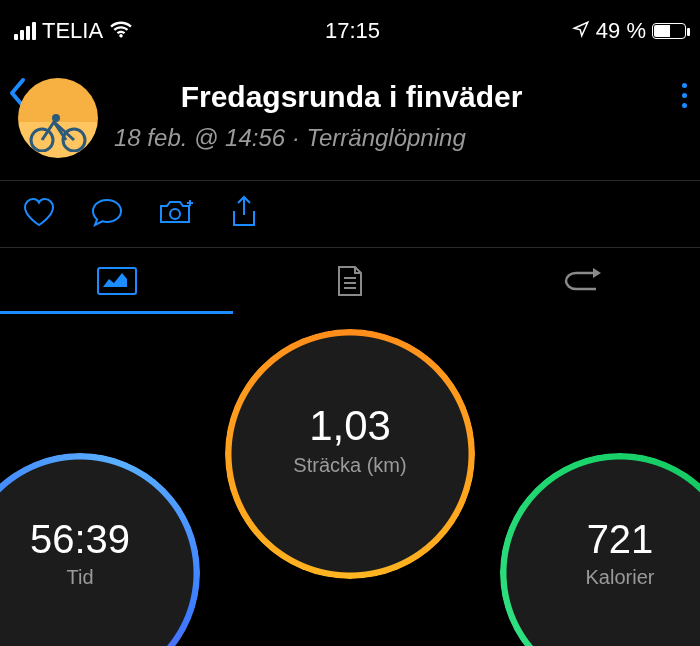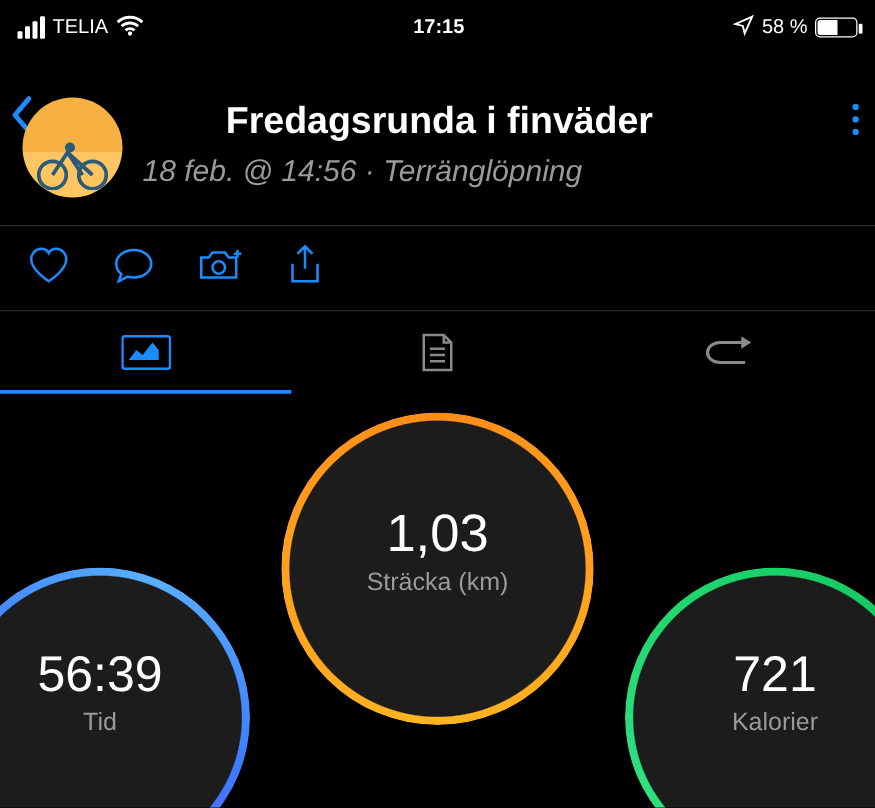--- a/index.html
+++ b/index.html
@@ -8,24 +8,24 @@
     background: #000;
     font-family: -apple-system, BlinkMacSystemFont, "Helvetica Neue", Arial, sans-serif;
     color: #fff;
     position: relative;
   }
 
   
   .status-bar {
     height: 44px;
     display: flex;
-    align-items: center;
+    align-items: flex-end;
     justify-content: space-between;
     padding: 0 14px;
-    font-size: 16px;
+    font-size: 22px;
     font-weight: 500;
   }
   .status-left { display: flex; align-items: center; gap: 6px; }
   .status-right { display: flex; align-items: center; gap: 6px; }
   .signal-bars { display: inline-flex; align-items: flex-end; gap: 2px; }
   .signal-bars span { width: 4px; background:#fff; border-radius:1px; }
   .signal-bars span:nth-child(1){height:6px;}
   .signal-bars span:nth-child(2){height:10px;}
   .signal-bars span:nth-child(3){height:14px;}
   .signal-bars span:nth-child(4){height:18px;}
@@ -144,28 +144,28 @@
         <span></span>
         <span></span>
     </span>
     <span>TELIA</span>
     <span class="wifi">
       <svg width="24" height="18" viewBox="0 0 24 18">
           <path fill="#fff" d="M12 17.5c-.9 0-1.7-.8-1.7-1.7S11.1 14 12 14s1.7.8 1.7 1.7-.8 1.8-1.7 1.8zm-4.3-5.1c2.4-2.2 6.2-2.2 8.6 0l-1.6 1.7c-1.5-1.4-3.9-1.4-5.4 0l-1.6-1.7zm-3.2-3.3c4.1-3.9 10.7-3.9 14.8 0l-1.6 1.7c-3.2-3-8.4-3-11.6 0L4.5 9.1zM1.3 5.8c5.9-5.6 15.5-5.6 21.4 0l-1.6 1.7c-5-4.7-13.2-4.7-18.2 0L1.3 5.8z"></path>
         </svg>
     </span>
   </div>
-  <div style="font-weight:700">17:15</div>
+  <div style="font-weight:400">17:15</div>
   <div class="status-right">
     <span>
       <svg width="18" height="18" viewBox="0 0 24 24">
           <path fill="none" stroke="#fff" stroke-width="2" d="M3 11l18-8-8 18-2-8-8-2z"></path>
         </svg>
     </span>
-    <span>58 %</span>
+    <span>49 %</span>
     <span class="battery">
         <span class="battery-fill"></span>
       </span>
   </div>
 </div>
 
 <div class="nav-bar">
   <span class="nav-back">
     <svg width="20" height="34" viewBox="0 0 20 34">
         <path fill="none" stroke="#1a8cff" stroke-width="4" stroke-linecap="round" stroke-linejoin="round" d="M16 4 5 17l11 13"></path>

